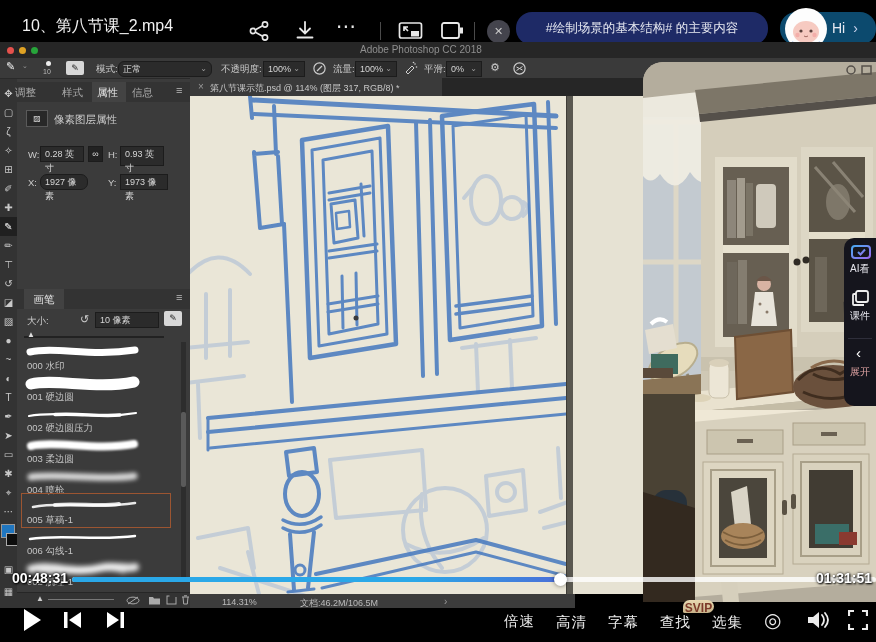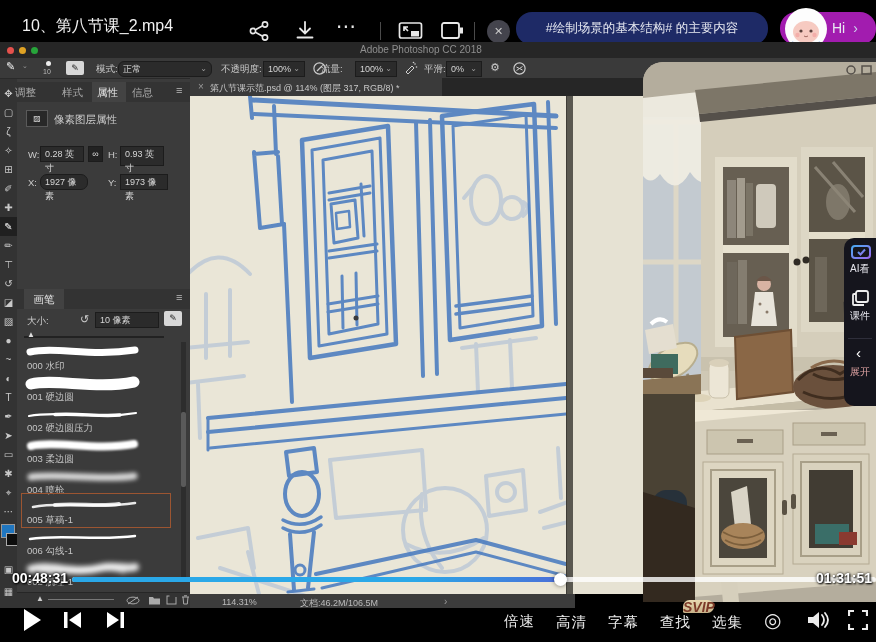--- a/index.html
+++ b/index.html
@@ -56,21 +56,21 @@
       <rect x="20" y="7.5" width="3" height="6" fill="#e8e8e8" stroke="none"></rect>
     </g>
   </svg>
   <div class="abs" style="left:474px;top:22px;width:1px;height:18px;background:#4a4a4a;"></div>
   <div class="abs" style="left:487px;top:20px;width:23px;height:23px;border-radius:50%;background:#44444d;text-align:center;line-height:23px;font-size:11px;color:#c9c9c9;">
     <span>✕</span>
   </div>
   <div class="pillbtn" style="left:516px;top:12px;width:252px;height:33px;line-height:33px;background:#1e2a66;font-size:12.5px;">
     <span>#绘制场景的基本结构# 的主要内容</span>
   </div>
-  <div class="pillbtn" style="left:780px;top:12px;width:96px;height:33px;line-height:33px;background:#a21caf;font-size:14px;text-align:left;">
+  <div class="pillbtn" style="left:780px;top:12px;width:96px;height:33px;line-height:33px;background:#0c4a6e;font-size:14px;text-align:left;">
     <span style="margin-left:52px;">Hi</span>
     <span style="margin-left:4px;color:#cdd4ee;">›</span>
   </div>
   <svg class="abs" style="left:784px;top:7px;" width="44" height="44" viewBox="0 0 44 44">
     <circle cx="22" cy="22" r="21" fill="#fdfdfd"></circle>
     <ellipse cx="22" cy="25" rx="13" ry="11" fill="#f6cac1"></ellipse>
     <circle cx="17" cy="24" r="1.6" fill="#59403c"></circle>
       <circle cx="27" cy="24" r="1.6" fill="#59403c"></circle>
     <circle cx="13.5" cy="28" r="2.2" fill="#f2a3a0" opacity=".7"></circle>
       <circle cx="30.5" cy="28" r="2.2" fill="#f2a3a0" opacity=".7"></circle>
@@ -98,21 +98,21 @@
   </div>
   <div class="t" style="left:221px;top:63px;font-size:9.5px;">不透明度:</div>
   <div class="box" style="left:263px;top:61px;width:42px;height:16px;">
     <span>100%</span>
     <span class="caret" style="float:right;">⌄</span>
   </div>
   <svg class="abs" style="left:312px;top:61px;" width="15" height="15" viewBox="0 0 15 15">
     <circle cx="7.5" cy="7.5" r="5.6" stroke="#ccc" stroke-width="1.2" fill="none"></circle>
     <path d="M5,10 L10,5" stroke="#ccc" stroke-width="1.2"></path>
   </svg>
-  <div class="t" style="left:321px;top:63px;font-size:9.5px;">流量:</div>
+  <div class="t" style="left:333px;top:63px;font-size:9.5px;">流量:</div>
   <div class="box" style="left:355px;top:61px;width:42px;height:16px;">
     <span>100%</span>
     <span class="caret" style="float:right;">⌄</span>
   </div>
   <svg class="abs" style="left:403px;top:61px;" width="15" height="15" viewBox="0 0 15 15">
     <path d="M3,11 L9,5 L11,7 L5,13 Z" stroke="#ccc" stroke-width="1" fill="none"></path>
     <circle cx="12" cy="3" r=".8" fill="#ccc"></circle>
       <circle cx="13.5" cy="6" r=".8" fill="#ccc"></circle>
       <circle cx="10.5" cy="1.5" r=".8" fill="#ccc"></circle>
   </svg>
@@ -483,21 +483,21 @@
   <svg class="abs" style="left:102px;top:610px;" width="24" height="20" viewBox="0 0 24 20">
     <polygon points="5,2 5,18 17,10" fill="#fff"></polygon>
     <rect x="18.5" y="2" width="3.5" height="16" fill="#fff"></rect>
   </svg>
   <div class="ctl" style="left:504px;top:612px;">倍速</div>
   <div class="ctl" style="left:556px;top:613px;">高清</div>
   <div class="ctl" style="left:608px;top:613px;">字幕</div>
   <div class="ctl" style="left:660px;top:613px;">查找</div>
   <div class="ctl" style="left:712px;top:613px;">选集</div>
   <div class="abs" style="left:683px;top:600px;width:31px;height:13px;border-radius:7px 7px 7px 2px;background:linear-gradient(180deg,#e9dab2,#c7b289);text-align:center;line-height:13px;">
-    <span style="font-size:14px;font-weight:bold;font-style:italic;color:#7c3a28;">SVIP</span>
+    <span style="font-size:12px;font-weight:bold;color:#7c3a28;">SVIP</span>
   </div>
   <div class="t" style="left:764px;top:608px;font-size:20px;color:#ececec;">◎</div>
   <svg class="abs" style="left:806px;top:610px;" width="24" height="20" viewBox="0 0 24 20">
     <polygon points="2,7 7,7 13,2 13,18 7,13 2,13" fill="#ececec"></polygon>
     <path d="M16,5 q4,5 0,10 M19,3 q6,7 0,14" stroke="#ececec" stroke-width="1.8" fill="none" stroke-linecap="round"></path>
   </svg>
   <svg class="abs" style="left:848px;top:610px;" width="20" height="20" viewBox="0 0 20 20">
     <path d="M1,6 V1 H6 M14,1 H19 V6 M19,14 V19 H14 M6,19 H1 V14" stroke="#ececec" stroke-width="2.2" fill="none"></path>
   </svg>
 

